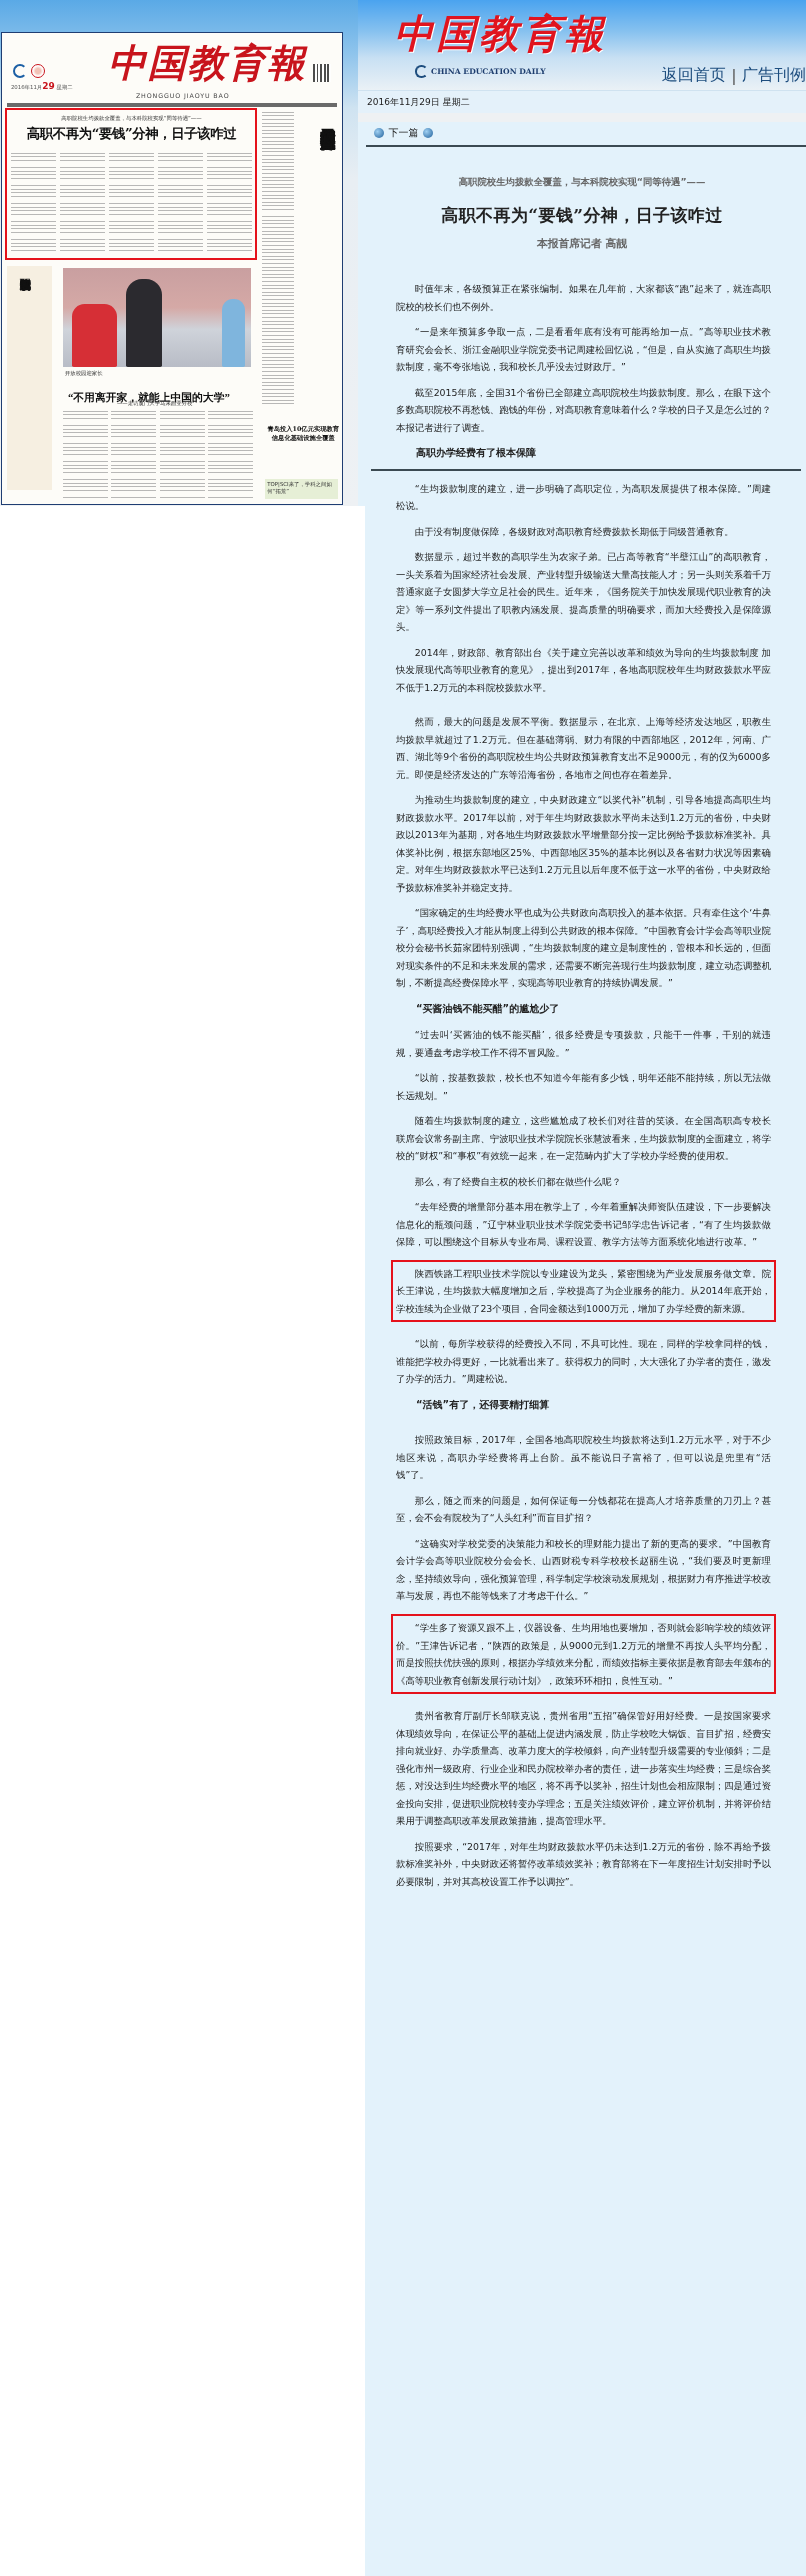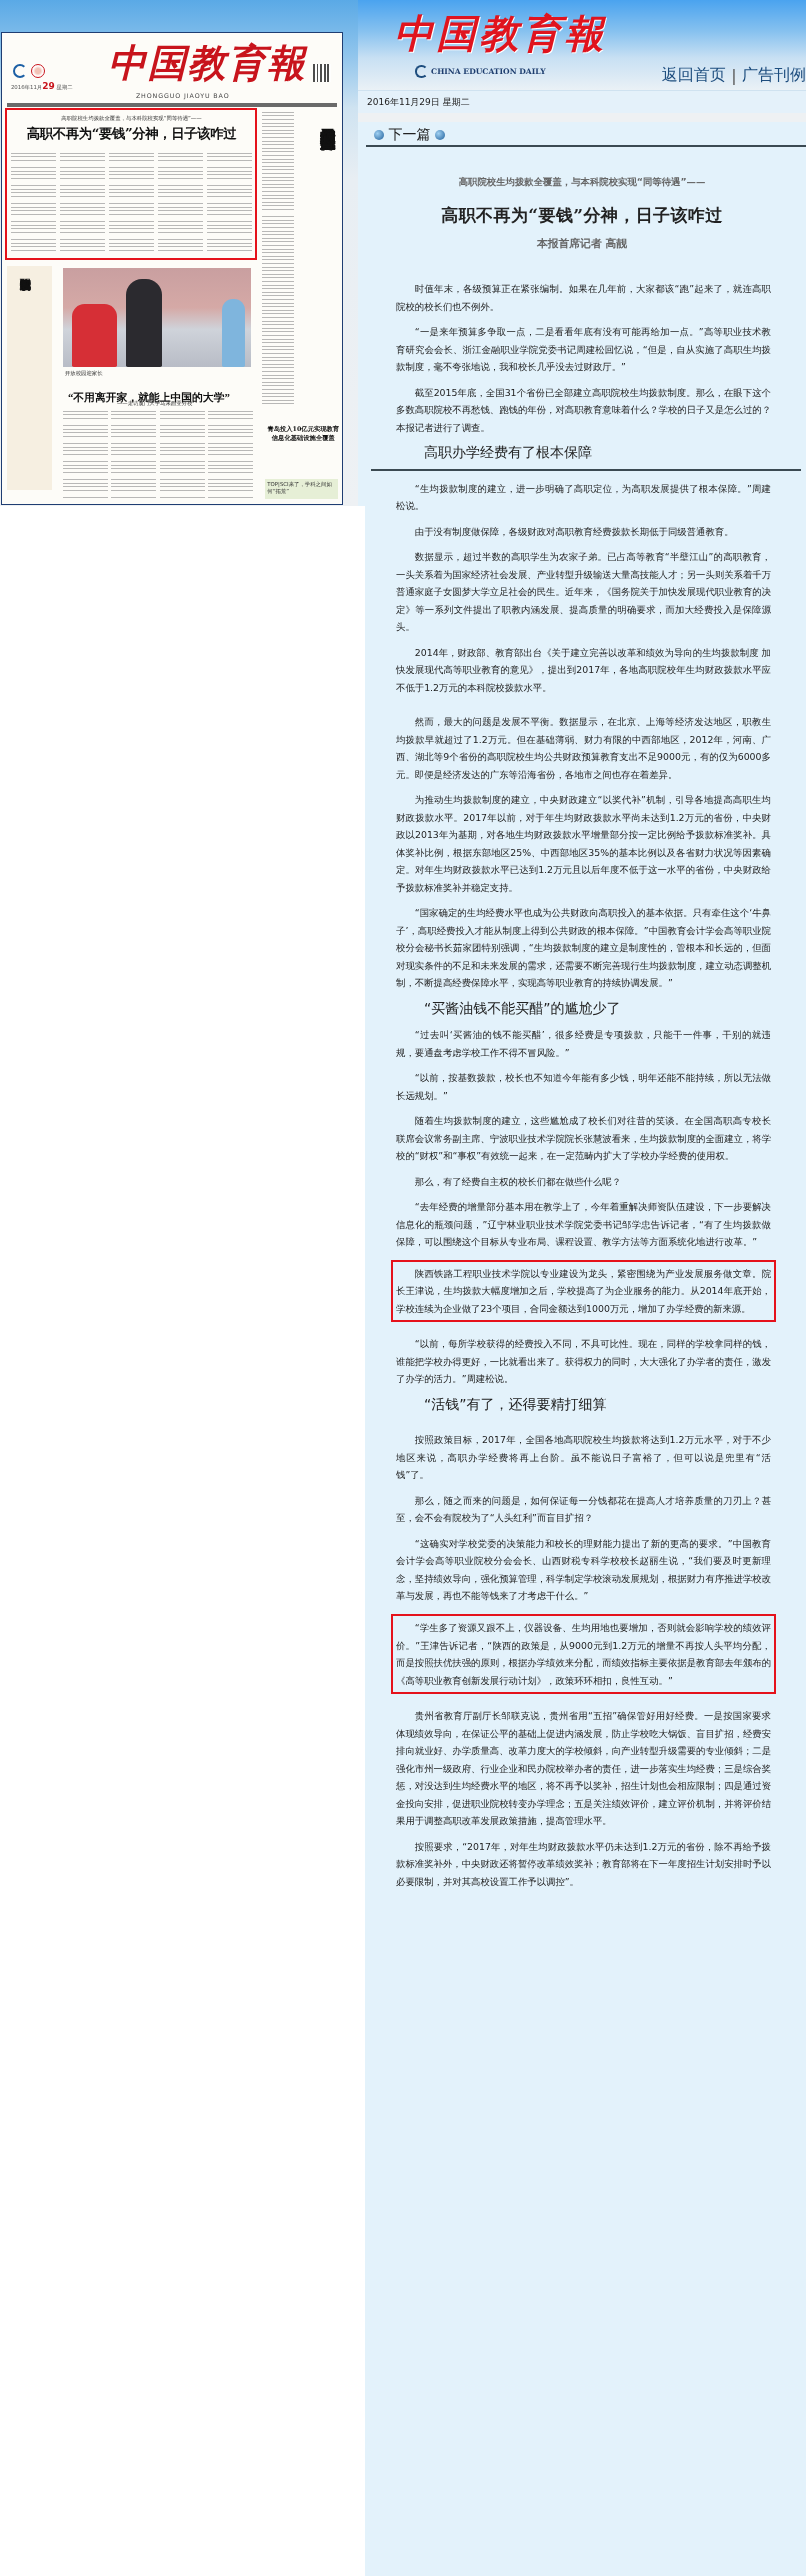--- a/index.html
+++ b/index.html
@@ -70,32 +70,32 @@
   .site-nav { position: absolute; right: 0; top: 65px; display: flex; align-items: center; font-size: 16px; color: #1d4d7e; }
   .site-nav .sep { margin: 0 5.4px; color: #555; }
   .site-datebar { position: absolute; left: 358px; top: 90px; width: 448px; height: 37px;
     background: #e4f1fa; border-top: 0.9px solid #cfe2f0; border-bottom: 0.9px solid #d8e6ee; }
   .site-date { position: absolute; left: 9px; top: 5.4px; font-size: 9px; color: #222; }
   .site-gap { position: absolute; left: 358px; top: 113px; width: 448px; height: 9px; background: #eef1f3; }
 
   .article { position: absolute; left: 358px; top: 122px; width: 448px; height: 2454px; background: #e3f2fb; }
   .article-left-edge { position: absolute; left: 358px; top: 506px; width: 7.2px; height: 2070px; background: #ffffff; }
 
-  .pager { position: absolute; left: 16px; top: 3.6px; display: flex; align-items: center; gap: 4.5px; font-size: 14px; color: #222; }
+  .pager { position: absolute; left: 16px; top: 3.6px; display: flex; align-items: center; gap: 4.5px; font-size: 10px; color: #222; }
   .pager .circle { width: 10px; height: 10px; border-radius: 50%; background: radial-gradient(circle at 35% 35%, #9fd0f2, #1f5f9a); }
   .pager-rule { position: absolute; left: 8px; top: 23px; width: 440px; height: 1.8px; background: #3b4a52; }
 
   .kicker { position: absolute; left: 0; top: 54px; width: 448px; text-align: center; font-size: 9.4px; color: #666; font-weight: bold; }
   .headline { position: absolute; left: 0; top: 82px; width: 448px; text-align: center;
     font-family: "DejaVu Serif", serif; font-size: 17px; color: #222; letter-spacing: 0.4px; }
   .byline { position: absolute; left: 0; top: 115px; width: 448px; text-align: center; font-size: 10.8px; color: #666; font-weight: bold; }
 
   .body { position: absolute; left: 38px; top: 158px; width: 375px; font-size: 9.4px; line-height: 17.5px; color: #222; }
   .body p { text-indent: 2em; margin-bottom: 8px; text-align: justify; }
-  .body h3 { font-size: 14px; font-weight: normal; padding-left: 2em; margin-bottom: 9px; line-height: 17.5px; }
+  .body h3 { font-size: 10px; font-weight: bold; padding-left: 2em; margin-bottom: 9px; line-height: 17.5px; }
   .body .section-rule { position: relative; left: -25px; width: 430px; height: 1.8px; background: #3b4a52; margin: -1.8px 0 9px; }
   .body .highlight { outline: 2.7px solid #e5121b; outline-offset: 3.6px; margin: 14.3px 0 18px; }
   .body .spacer { height: 9px; }
 </style>
 </head>
 <body>
 
 <div class="left-band"></div>
 <div class="paper">
   <div class="paper-masthead">

